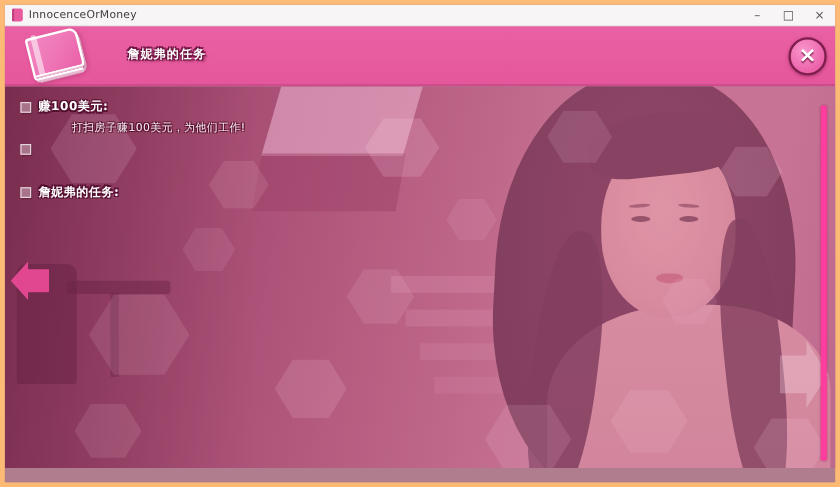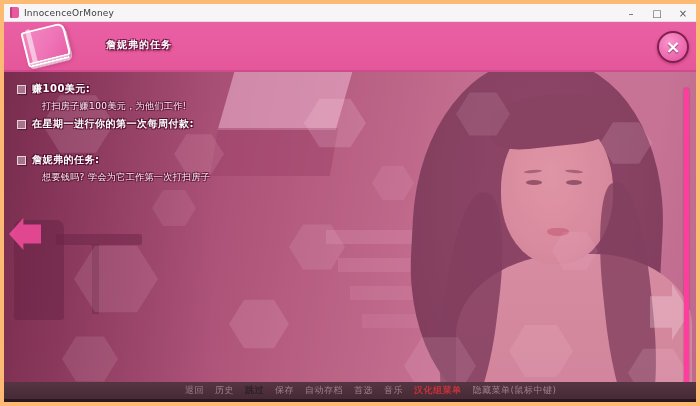--- a/index.html
+++ b/index.html
@@ -189,40 +189,27 @@
     <div class="hex" style="left:596px;top:48px;width:52px;height:46px;opacity:.16"></div>
     <div class="hex" style="left:368px;top:92px;width:42px;height:38px;opacity:.10"></div>
     <div class="hex" style="left:58px;top:262px;width:56px;height:50px;opacity:.12"></div>
     <div class="hex" style="left:548px;top:158px;width:46px;height:42px;opacity:.10"></div>
     <div class="hex" style="left:624px;top:274px;width:60px;height:54px;opacity:.14"></div>
     <div class="hex" style="left:452px;top:18px;width:54px;height:48px;opacity:.12"></div>
 
     <div class="task-layer">
       <div class="chk" style="left:13px;top:13px"></div>
       <div class="t-title" style="left:28px;top:10px">赚100美元:</div>
-      <div class="t-desc" style="left:38px;top:28px">打扫房子赚100美元，为他们工作!</div>
+      <div class="t-desc" style="left:56px;top:28px">打扫房子赚100美元，为他们工作!</div>
 
       <div class="chk" style="left:13px;top:48px"></div>
-      <div class="t-title" style="left:28px;top:45px">在星期一进行你的第一次每周付款:</div>
 
       <div class="chk" style="left:13px;top:84px"></div>
       <div class="t-title" style="left:28px;top:81px">詹妮弗的任务:</div>
-      <div class="t-desc" style="left:38px;top:99px">想要钱吗? 学会为它工作第一次打扫房子</div>
     </div>
 
     <div class="nav-left"></div>
     <div class="nav-right"></div>
     <div class="scrollbar"></div>
   </div>
 
-  <div class="quickmenu">
-    <span class="qm-item">退回</span>
-    <span class="qm-item">历史</span>
-    <span class="qm-item active">跳过</span>
-    <span class="qm-item">保存</span>
-    <span class="qm-item">自动存档</span>
-    <span class="qm-item">首选</span>
-    <span class="qm-item">音乐</span>
-    <span class="qm-item alert">汉化组菜单</span>
-    <span class="qm-item">隐藏菜单(鼠标中键)</span>
-  </div>
 
 </div>
 
 </body></html>

